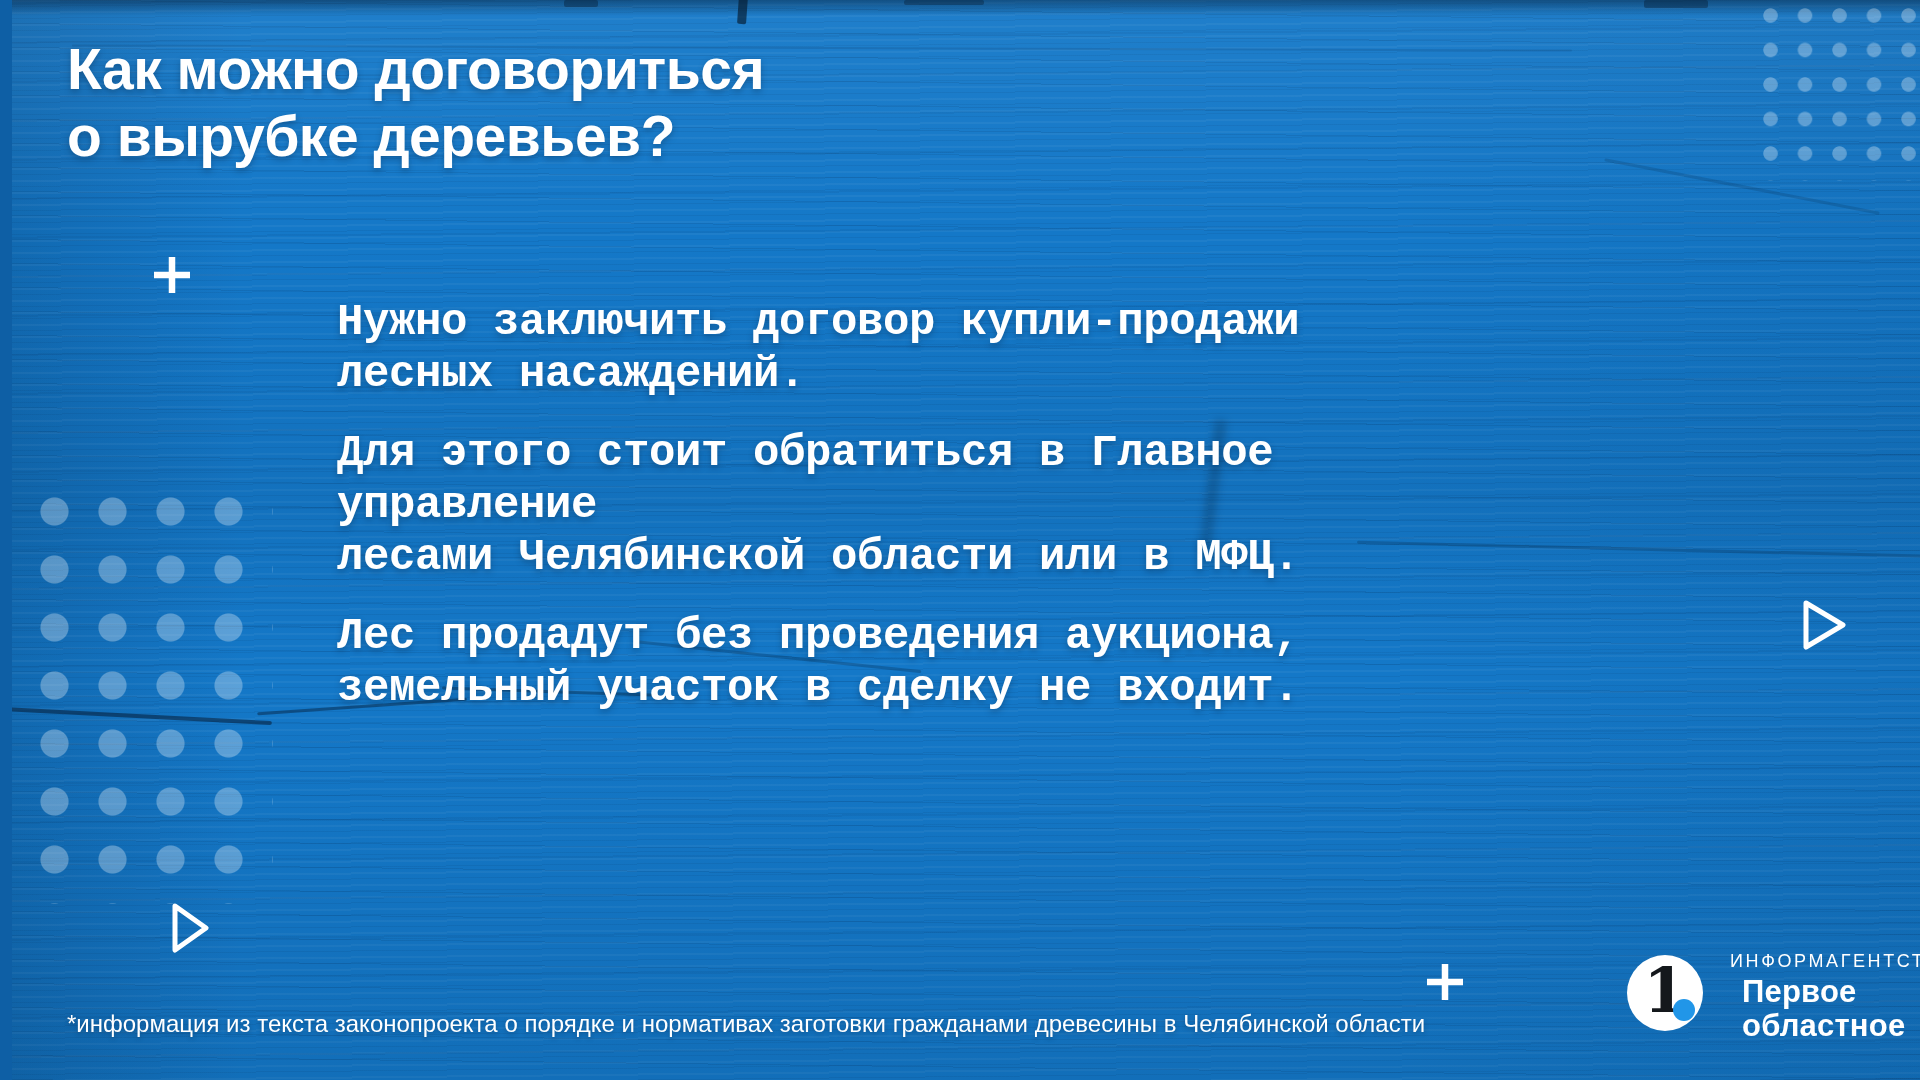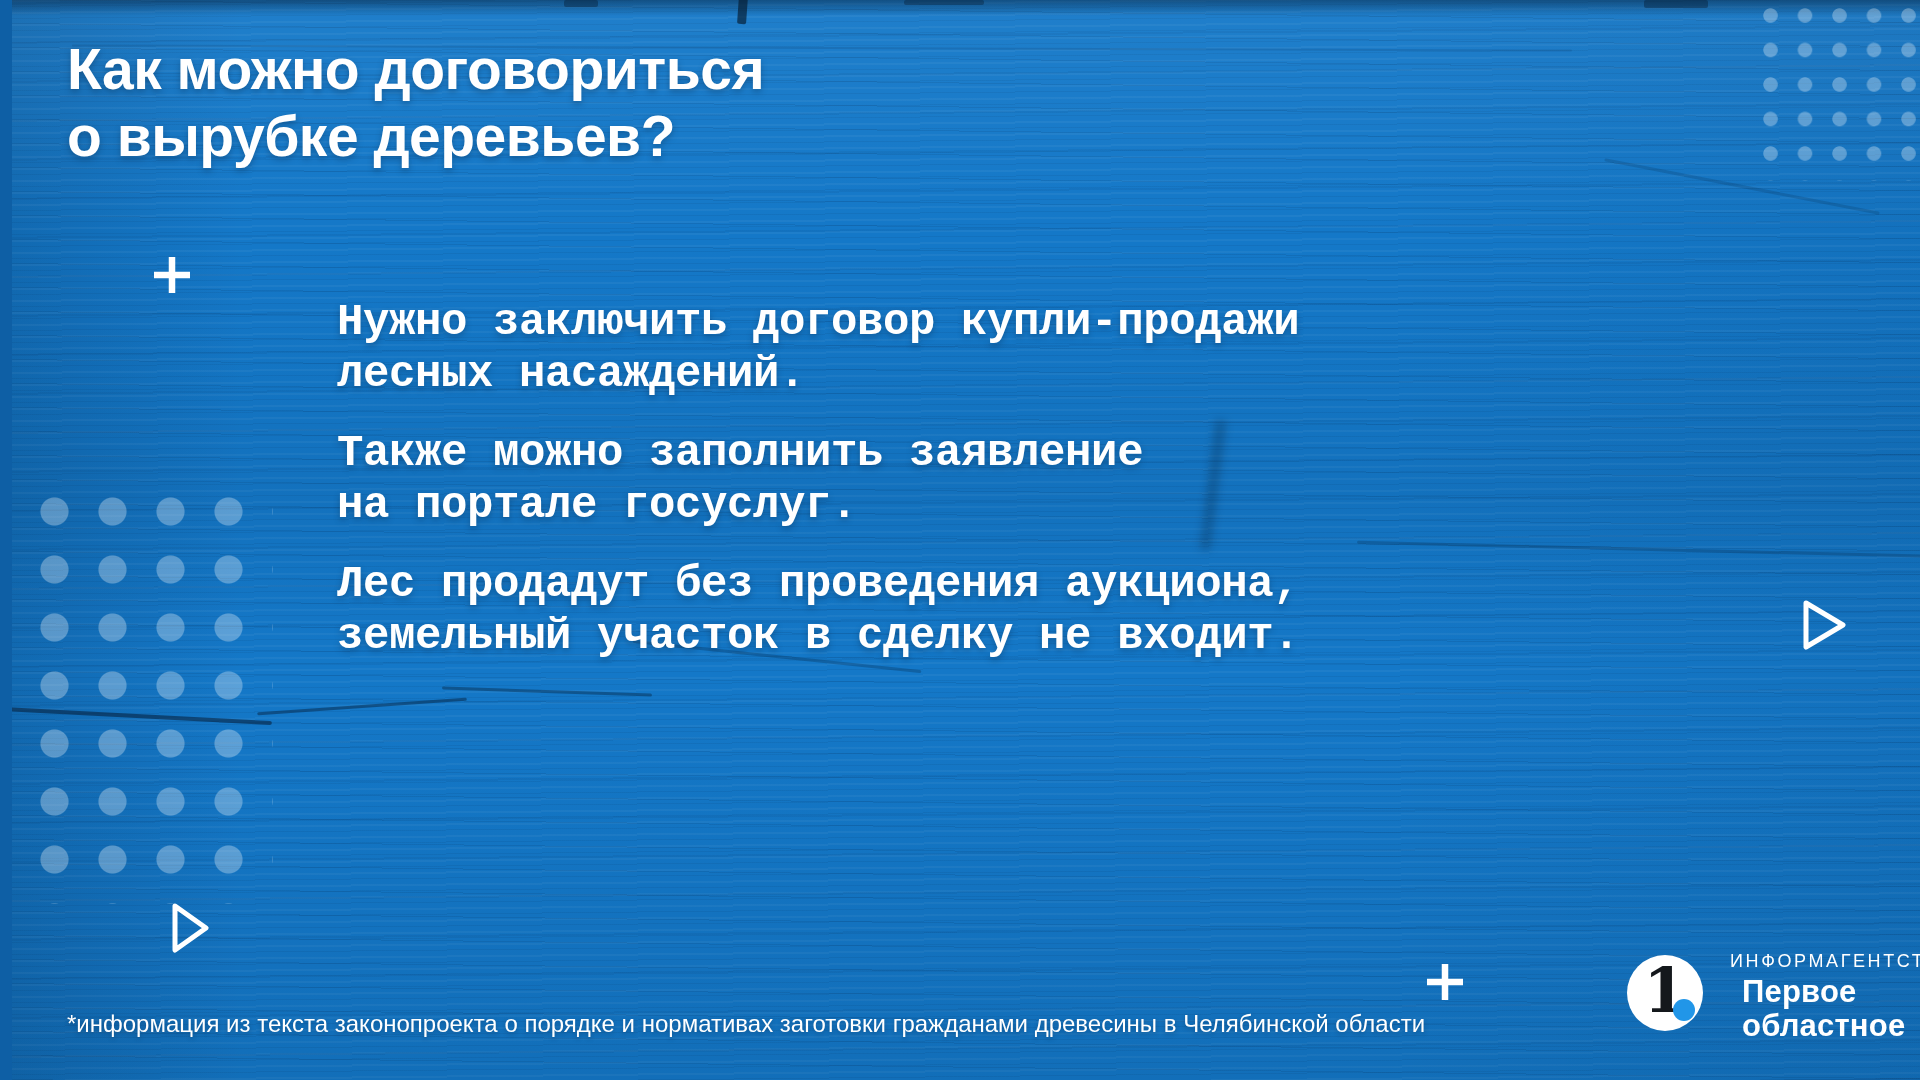--- a/index.html
+++ b/index.html
@@ -142,22 +142,22 @@
   <svg class="decor tri-2" width="44" height="50" viewBox="0 0 44 50">
     <polygon points="3,3 40,25 3,47" fill="none" stroke="#ffffff" stroke-width="5" stroke-linejoin="round"></polygon>
   </svg>
 
   <h1 class="page-title pre">Как можно договориться
 о вырубке деревьев?</h1>
 
   <div class="body-text">
     <p class="pre">Нужно заключить договор купли-продажи
 лесных насаждений.</p>
-    <p class="pre">Также можно заполнить заявление
-на портале госуслуг.</p>
+    <p class="pre">Для этого стоит обратиться в Главное управление
+лесами Челябинской области или в МФЦ.</p>
     <p class="pre">Лес продадут без проведения аукциона,
 земельный участок в сделку не входит.</p>
   </div>
 
   <div class="footnote">*информация из текста законопроекта о порядке и нормативах заготовки гражданами древесины в Челябинской области</div>
 
   <div class="logo">
     <div class="logo-circle">
       <span class="logo-one">1</span>
       <span class="logo-dot"></span>

